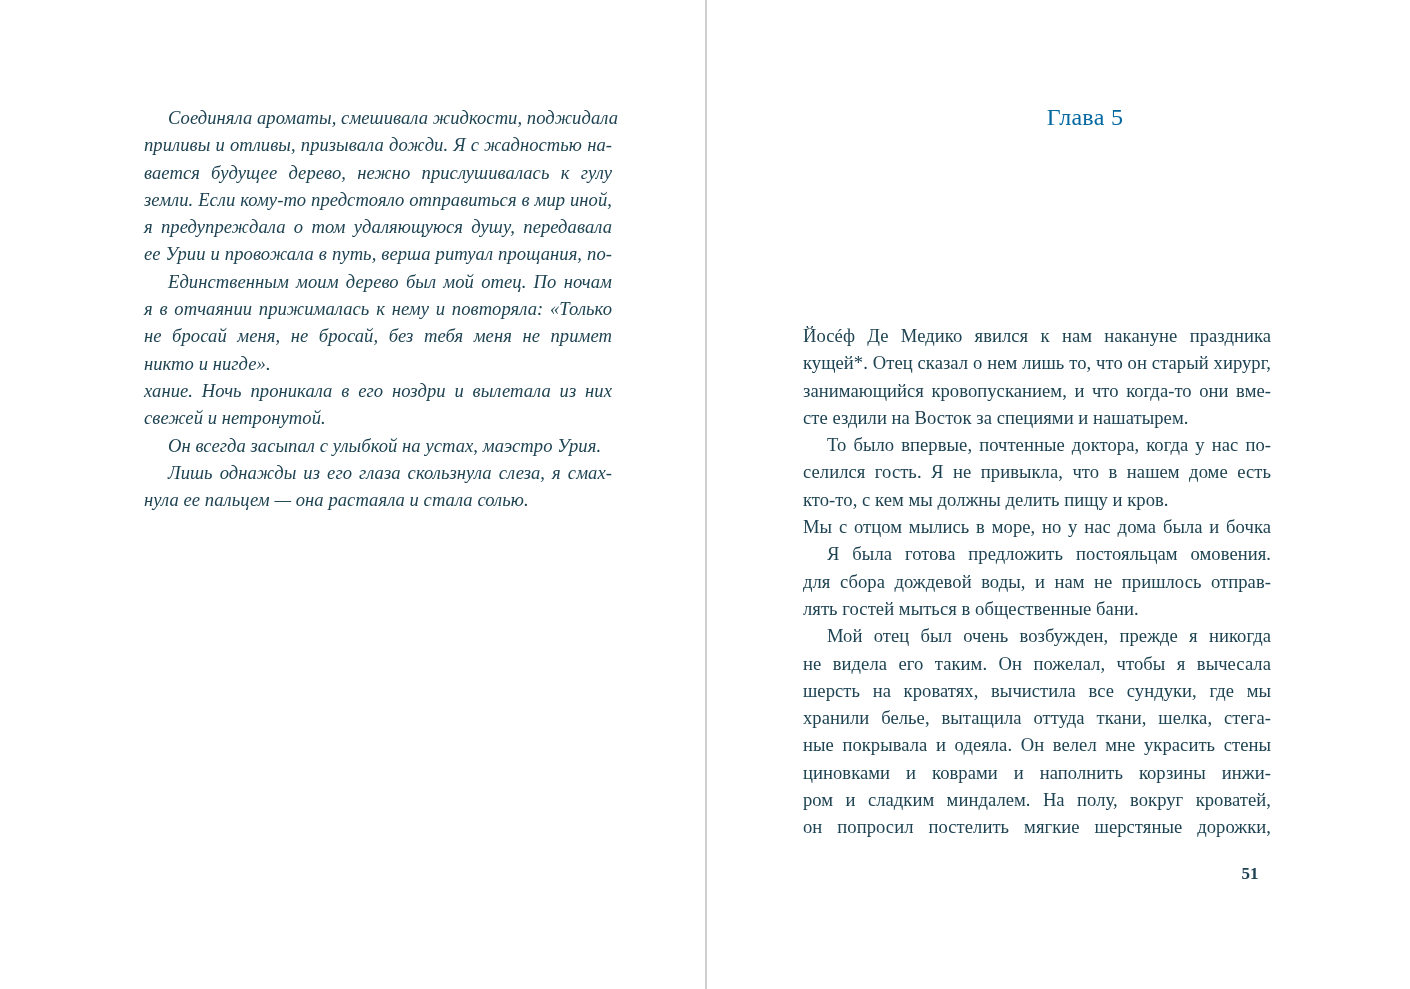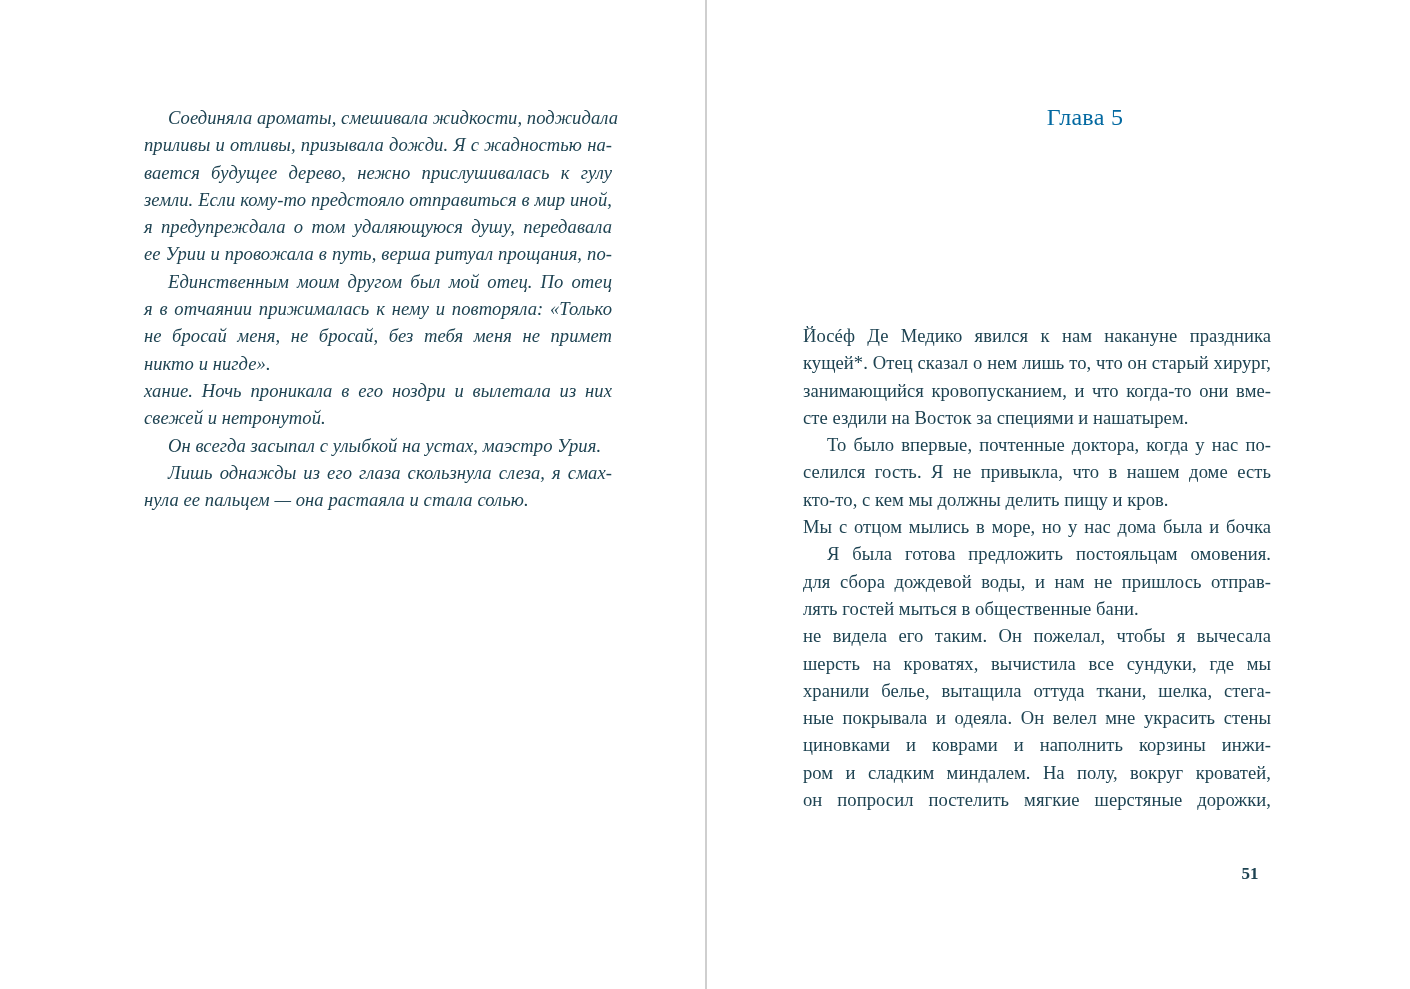--- a/index.html
+++ b/index.html
@@ -32,21 +32,21 @@
 
   <div class="textblock left-text">
 
     <span class="line indent">Соединяла ароматы, смешивала жидкости, поджидала</span>
     <span class="line">приливы и отливы, призывала дожди. Я с жадностью на-</span>
     <span class="line">вается будущее дерево, нежно прислушивалась к гулу</span>
     <span class="line">земли. Если кому-то предстояло отправиться в мир иной,</span>
     <span class="line">я предупреждала о том удаляющуюся душу, передавала</span>
     <span class="line">ее Урии и провожала в путь, верша ритуал прощания, по-</span>
 
-    <span class="line indent">Единственным моим другом был мой отец. По отец</span>
+    <span class="line indent">Единственным моим дерево был мой отец. По ночам</span>
     <span class="line">я в отчаянии прижималась к нему и повторяла: «Только</span>
     <span class="line">не бросай меня, не бросай, без тебя меня не примет</span>
     <span class="line last">никто и нигде».</span>
 
     <span class="line">хание. Ночь проникала в его ноздри и вылетала из них</span>
     <span class="line last">свежей и нетронутой.</span>
 
     <span class="line indent last">Он всегда засыпал с улыбкой на устах, маэстро Урия.</span>
 
     <span class="line indent">Лишь однажды из его глаза скользнула слеза, я смах-</span>
@@ -64,20 +64,21 @@
 
     <span class="line indent">То было впервые, почтенные доктора, когда у нас по-</span>
     <span class="line">селился гость. Я не привыкла, что в нашем доме есть</span>
     <span class="line last">кто-то, с кем мы должны делить пищу и кров.</span>
 
     <span class="line">Мы с отцом мылись в море, но у нас дома была и бочка</span>
     <span class="line indent">Я была готова предложить постояльцам омовения.</span>
     <span class="line">для сбора дождевой воды, и нам не пришлось отправ-</span>
     <span class="line last">лять гостей мыться в общественные бани.</span>
 
+    <span class="line indent">Мой отец был очень возбужден, прежде я никогда</span>
     <span class="line">не видела его таким. Он пожелал, чтобы я вычесала</span>
     <span class="line">шерсть на кроватях, вычистила все сундуки, где мы</span>
     <span class="line">хранили белье, вытащила оттуда ткани, шелка, стега-</span>
     <span class="line">ные покрывала и одеяла. Он велел мне украсить стены</span>
     <span class="line">циновками и коврами и наполнить корзины инжи-</span>
     <span class="line">ром и сладким миндалем. На полу, вокруг кроватей,</span>
     <span class="line">он попросил постелить мягкие шерстяные дорожки,</span>
   </div>
 
   <div class="page-number">51</div>

